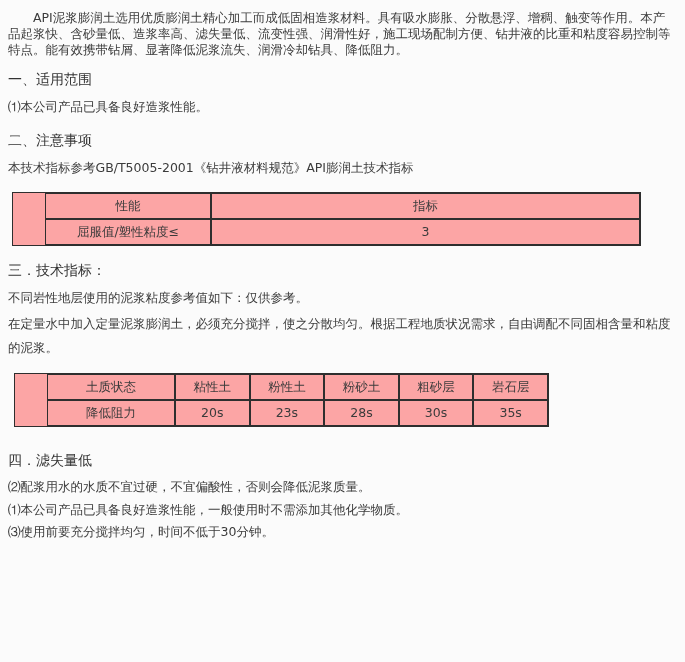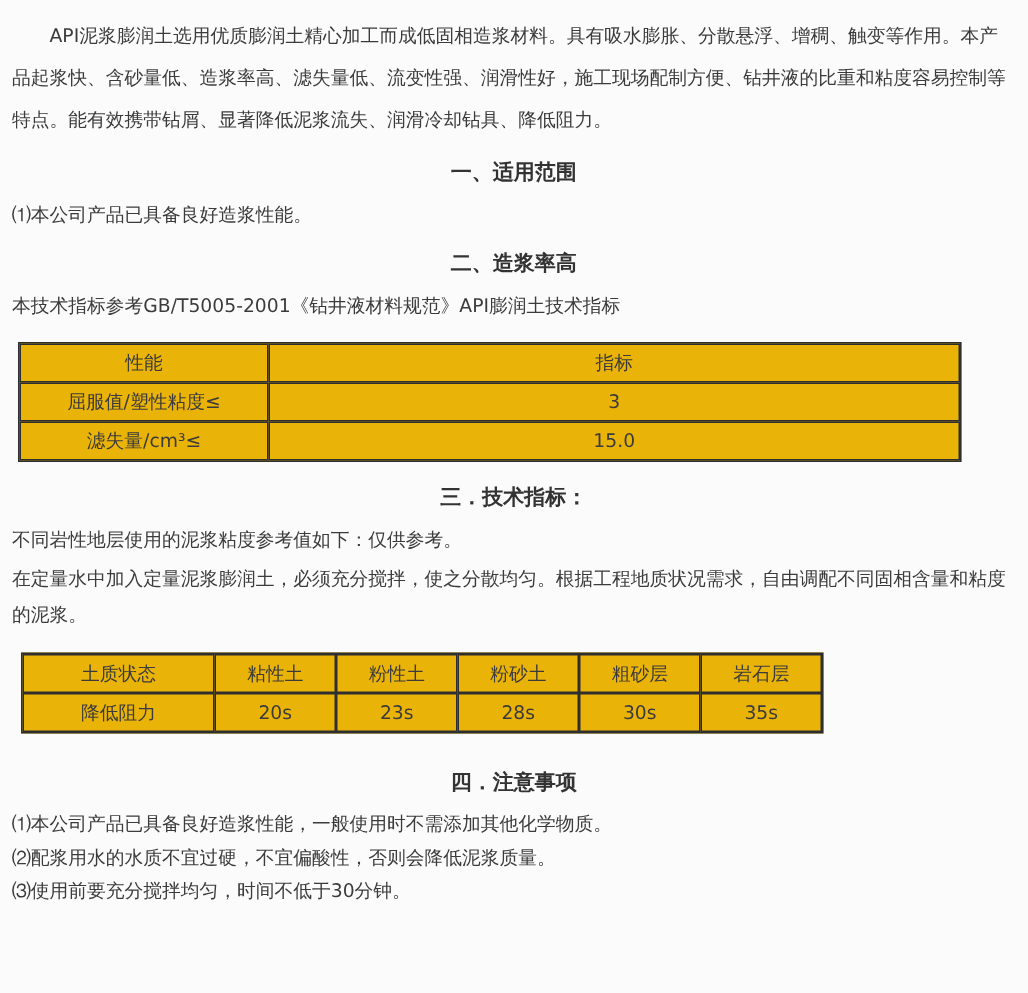--- a/index.html
+++ b/index.html
@@ -11,40 +11,40 @@
     color: #3b3b3b;
     font-family: "DejaVu Sans", sans-serif;
     font-size: 12.5px;
     overflow: hidden;
   }
   .doc { padding: 6px 8px 0 8px; }
 
   p { margin: 0; }
   .intro {
     text-indent: 2em;
-    line-height: 28px;
+    line-height: 16px;
     margin: 4px 0 8px 0;
   }
   h2 {
     font-size: 14px;
-    font-weight: bold;
+    font-weight: normal;
     color: #333;
     margin: 12px 0 7px 0;
     line-height: 18px;
-    text-align: center;
   }
   .body-line { line-height: 24px; margin: 0 0 2px 0; }
   .mt-lg { margin-top: 24px; }
 
   table.tbl {
     border-collapse: separate;
     border-spacing: 0;
     border: 1px solid #2e2e2e;
-    background: #eab308;
+    background: #fca5a5;
     table-layout: fixed;
+    padding-left: 32px;
   }
   table.tbl td {
     border: 1px solid #2e2e2e;
     text-align: center;
     vertical-align: middle;
     padding: 3px 4px;
     line-height: 18px;
     overflow: visible;
   }
 
@@ -69,40 +69,36 @@
 </head>
 <body>
 
 <div class="doc">
 
   <p class="intro">API泥浆膨润土选用优质膨润土精心加工而成低固相造浆材料。具有吸水膨胀、分散悬浮、增稠、触变等作用。本产品起浆快、含砂量低、造浆率高、滤失量低、流变性强、润滑性好，施工现场配制方便、钻井液的比重和粘度容易控制等特点。能有效携带钻屑、显著降低泥浆流失、润滑冷却钻具、降低阻力。</p>
 
   <h2>一、适用范围</h2>
   <p class="body-line">⑴本公司产品已具备良好造浆性能。</p>
 
-  <h2>二、造浆率高</h2>
+  <h2>二、注意事项</h2>
   <p class="body-line">本技术指标参考GB/T5005-2001《钻井液材料规范》API膨润土技术指标</p>
 
   <table class="tbl spec">
     <colgroup>
         <col class="c1">
         <col>
       </colgroup>
     <tbody>
       <tr class="hdr-row">
         <td>性能</td>
         <td>指标</td>
       </tr>
       <tr>
         <td>屈服值/塑性粘度≤</td>
         <td>3</td>
-      </tr>
-      <tr>
-        <td>滤失量/cm³≤</td>
-        <td>15.0</td>
       </tr>
     </tbody>
   </table>
 
   <h2>三．技术指标：</h2>
   <p class="body-line">不同岩性地层使用的泥浆粘度参考值如下：仅供参考。</p>
   <p class="body-line">在定量水中加入定量泥浆膨润土，必须充分搅拌，使之分散均匀。根据工程地质状况需求，自由调配不同固相含量和粘度的泥浆。</p>
 
   <table class="tbl visc">
     <colgroup>
@@ -126,21 +122,21 @@
         <td>降低阻力</td>
         <td>20s</td>
         <td>23s</td>
         <td>28s</td>
         <td>30s</td>
         <td>35s</td>
       </tr>
     </tbody>
   </table>
 
-  <h2 class="mt-lg">四．注意事项</h2>
+  <h2 class="mt-lg">四．滤失量低</h2>
   <div class="notes">
+    <p>⑵配浆用水的水质不宜过硬，不宜偏酸性，否则会降低泥浆质量。</p>
     <p>⑴本公司产品已具备良好造浆性能，一般使用时不需添加其他化学物质。</p>
-    <p>⑵配浆用水的水质不宜过硬，不宜偏酸性，否则会降低泥浆质量。</p>
     <p>⑶使用前要充分搅拌均匀，时间不低于30分钟。</p>
 
   </div>
 
 </div>
 
 </body></html>

